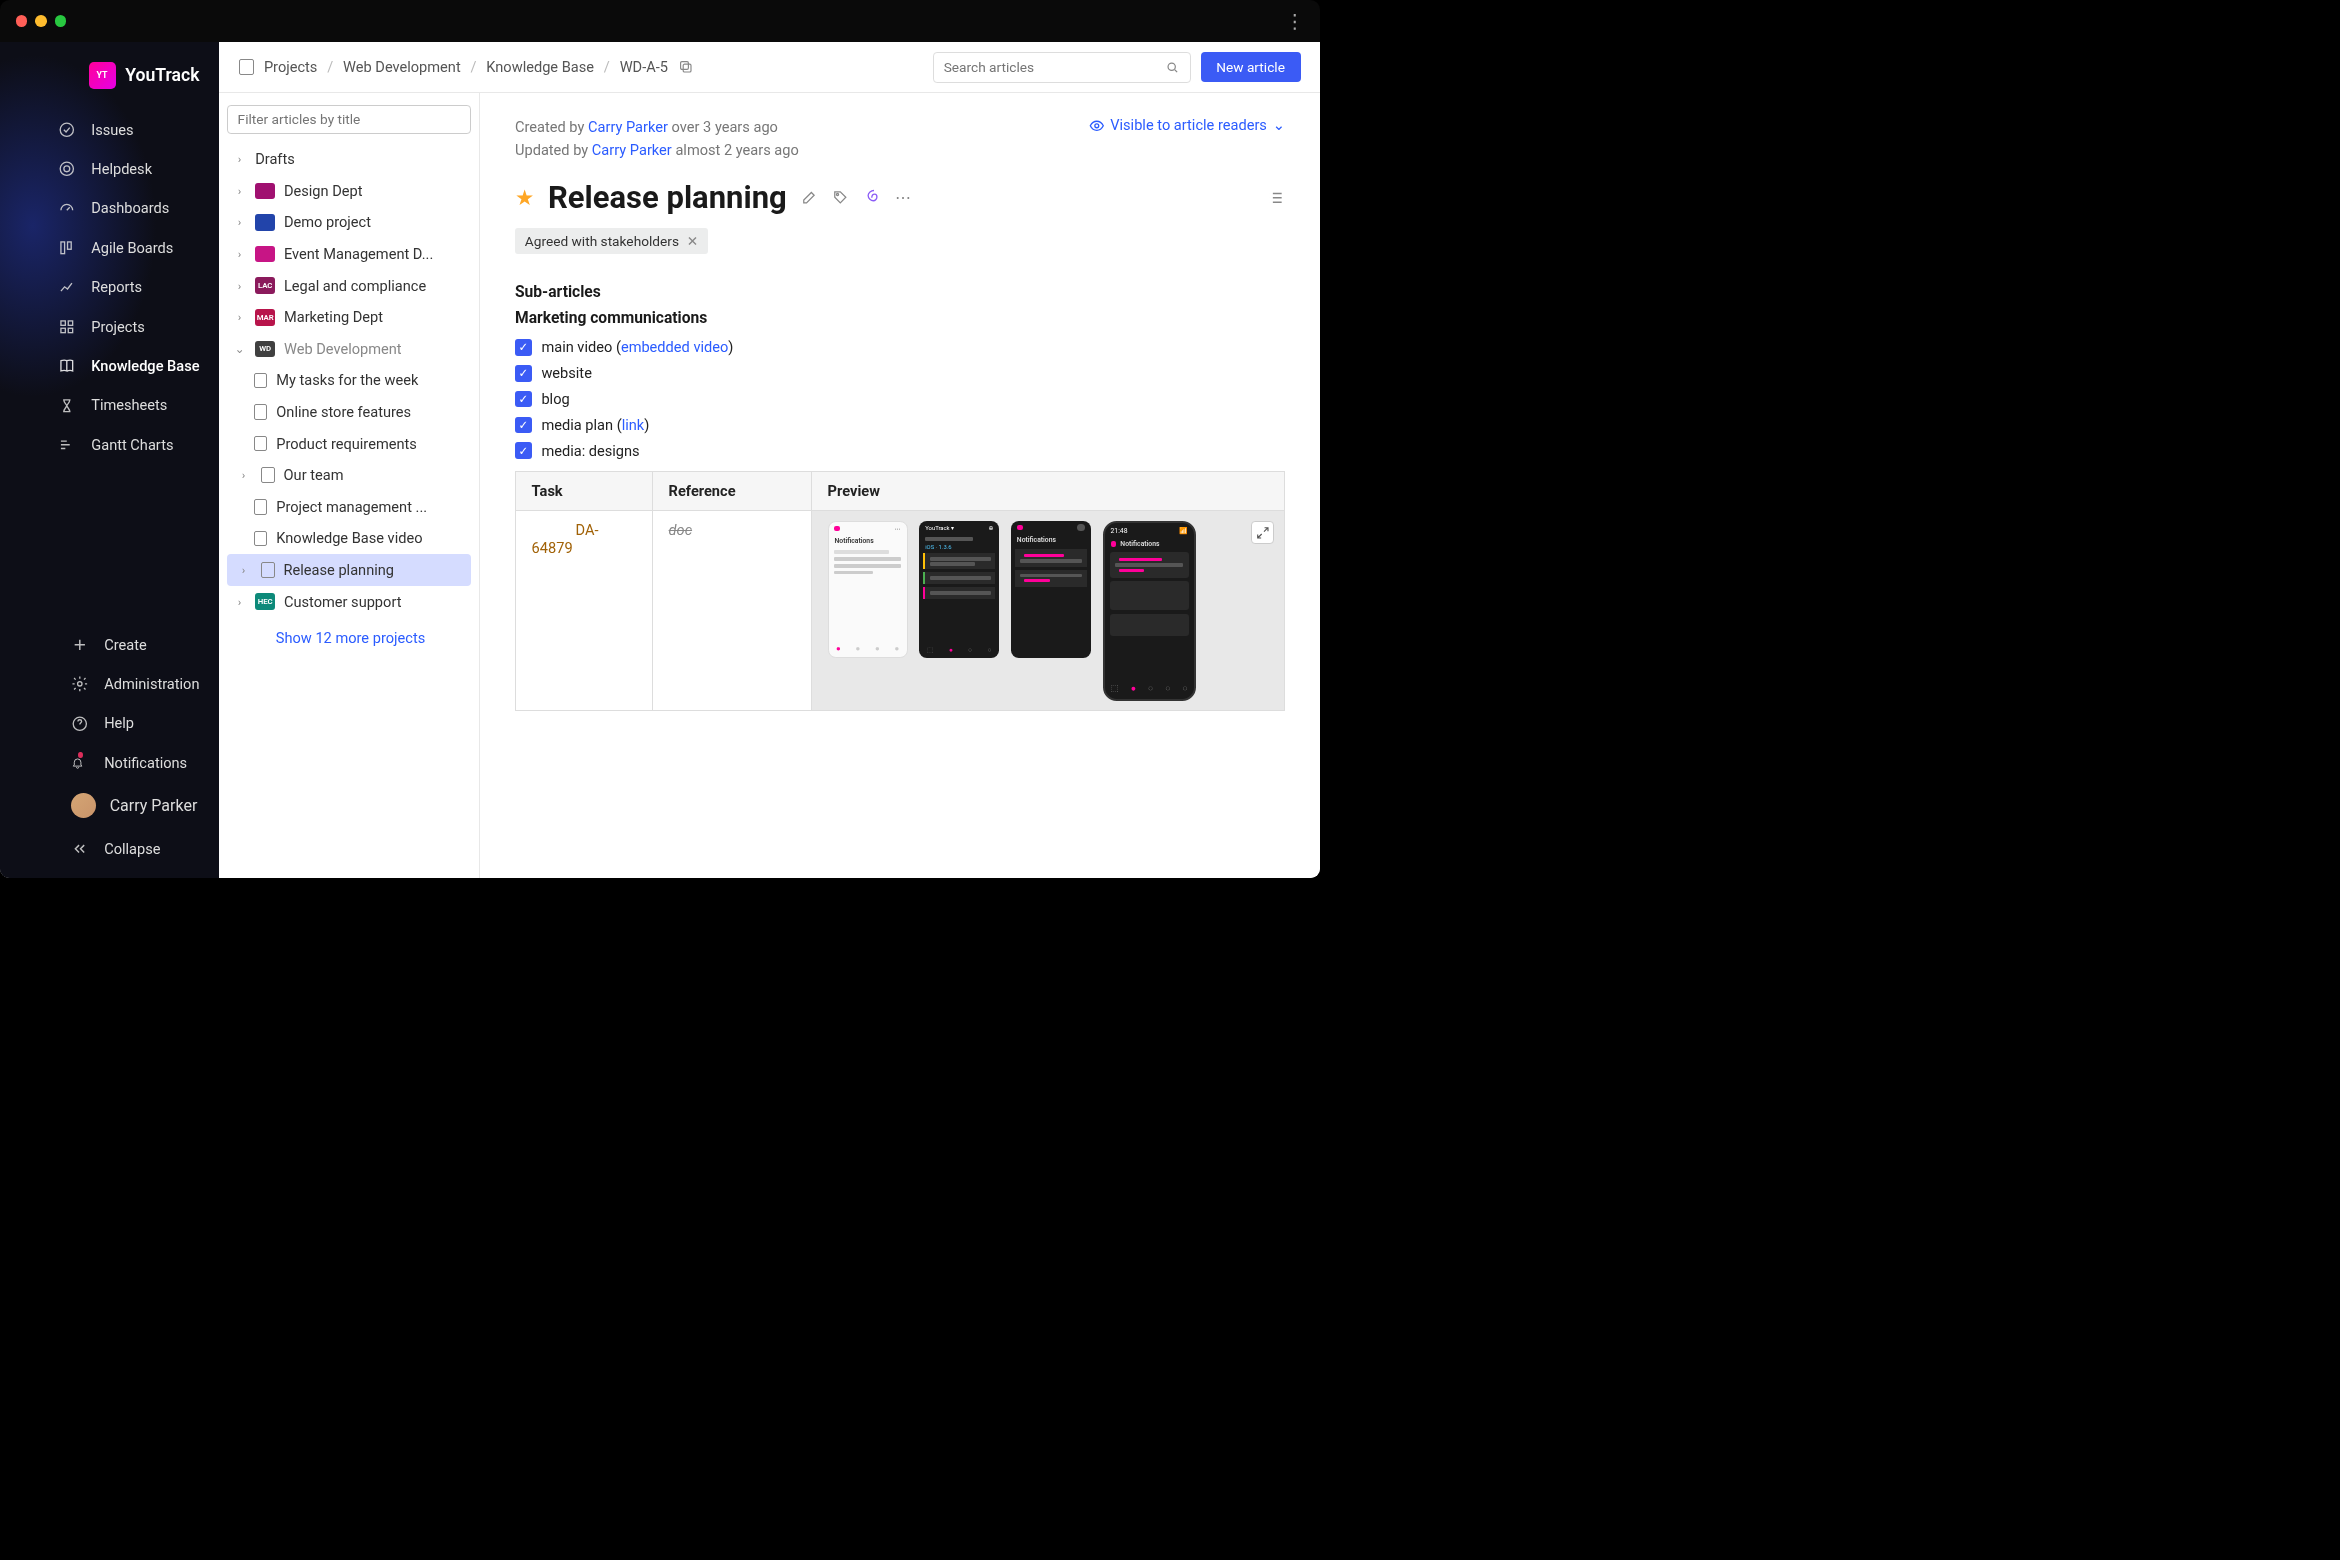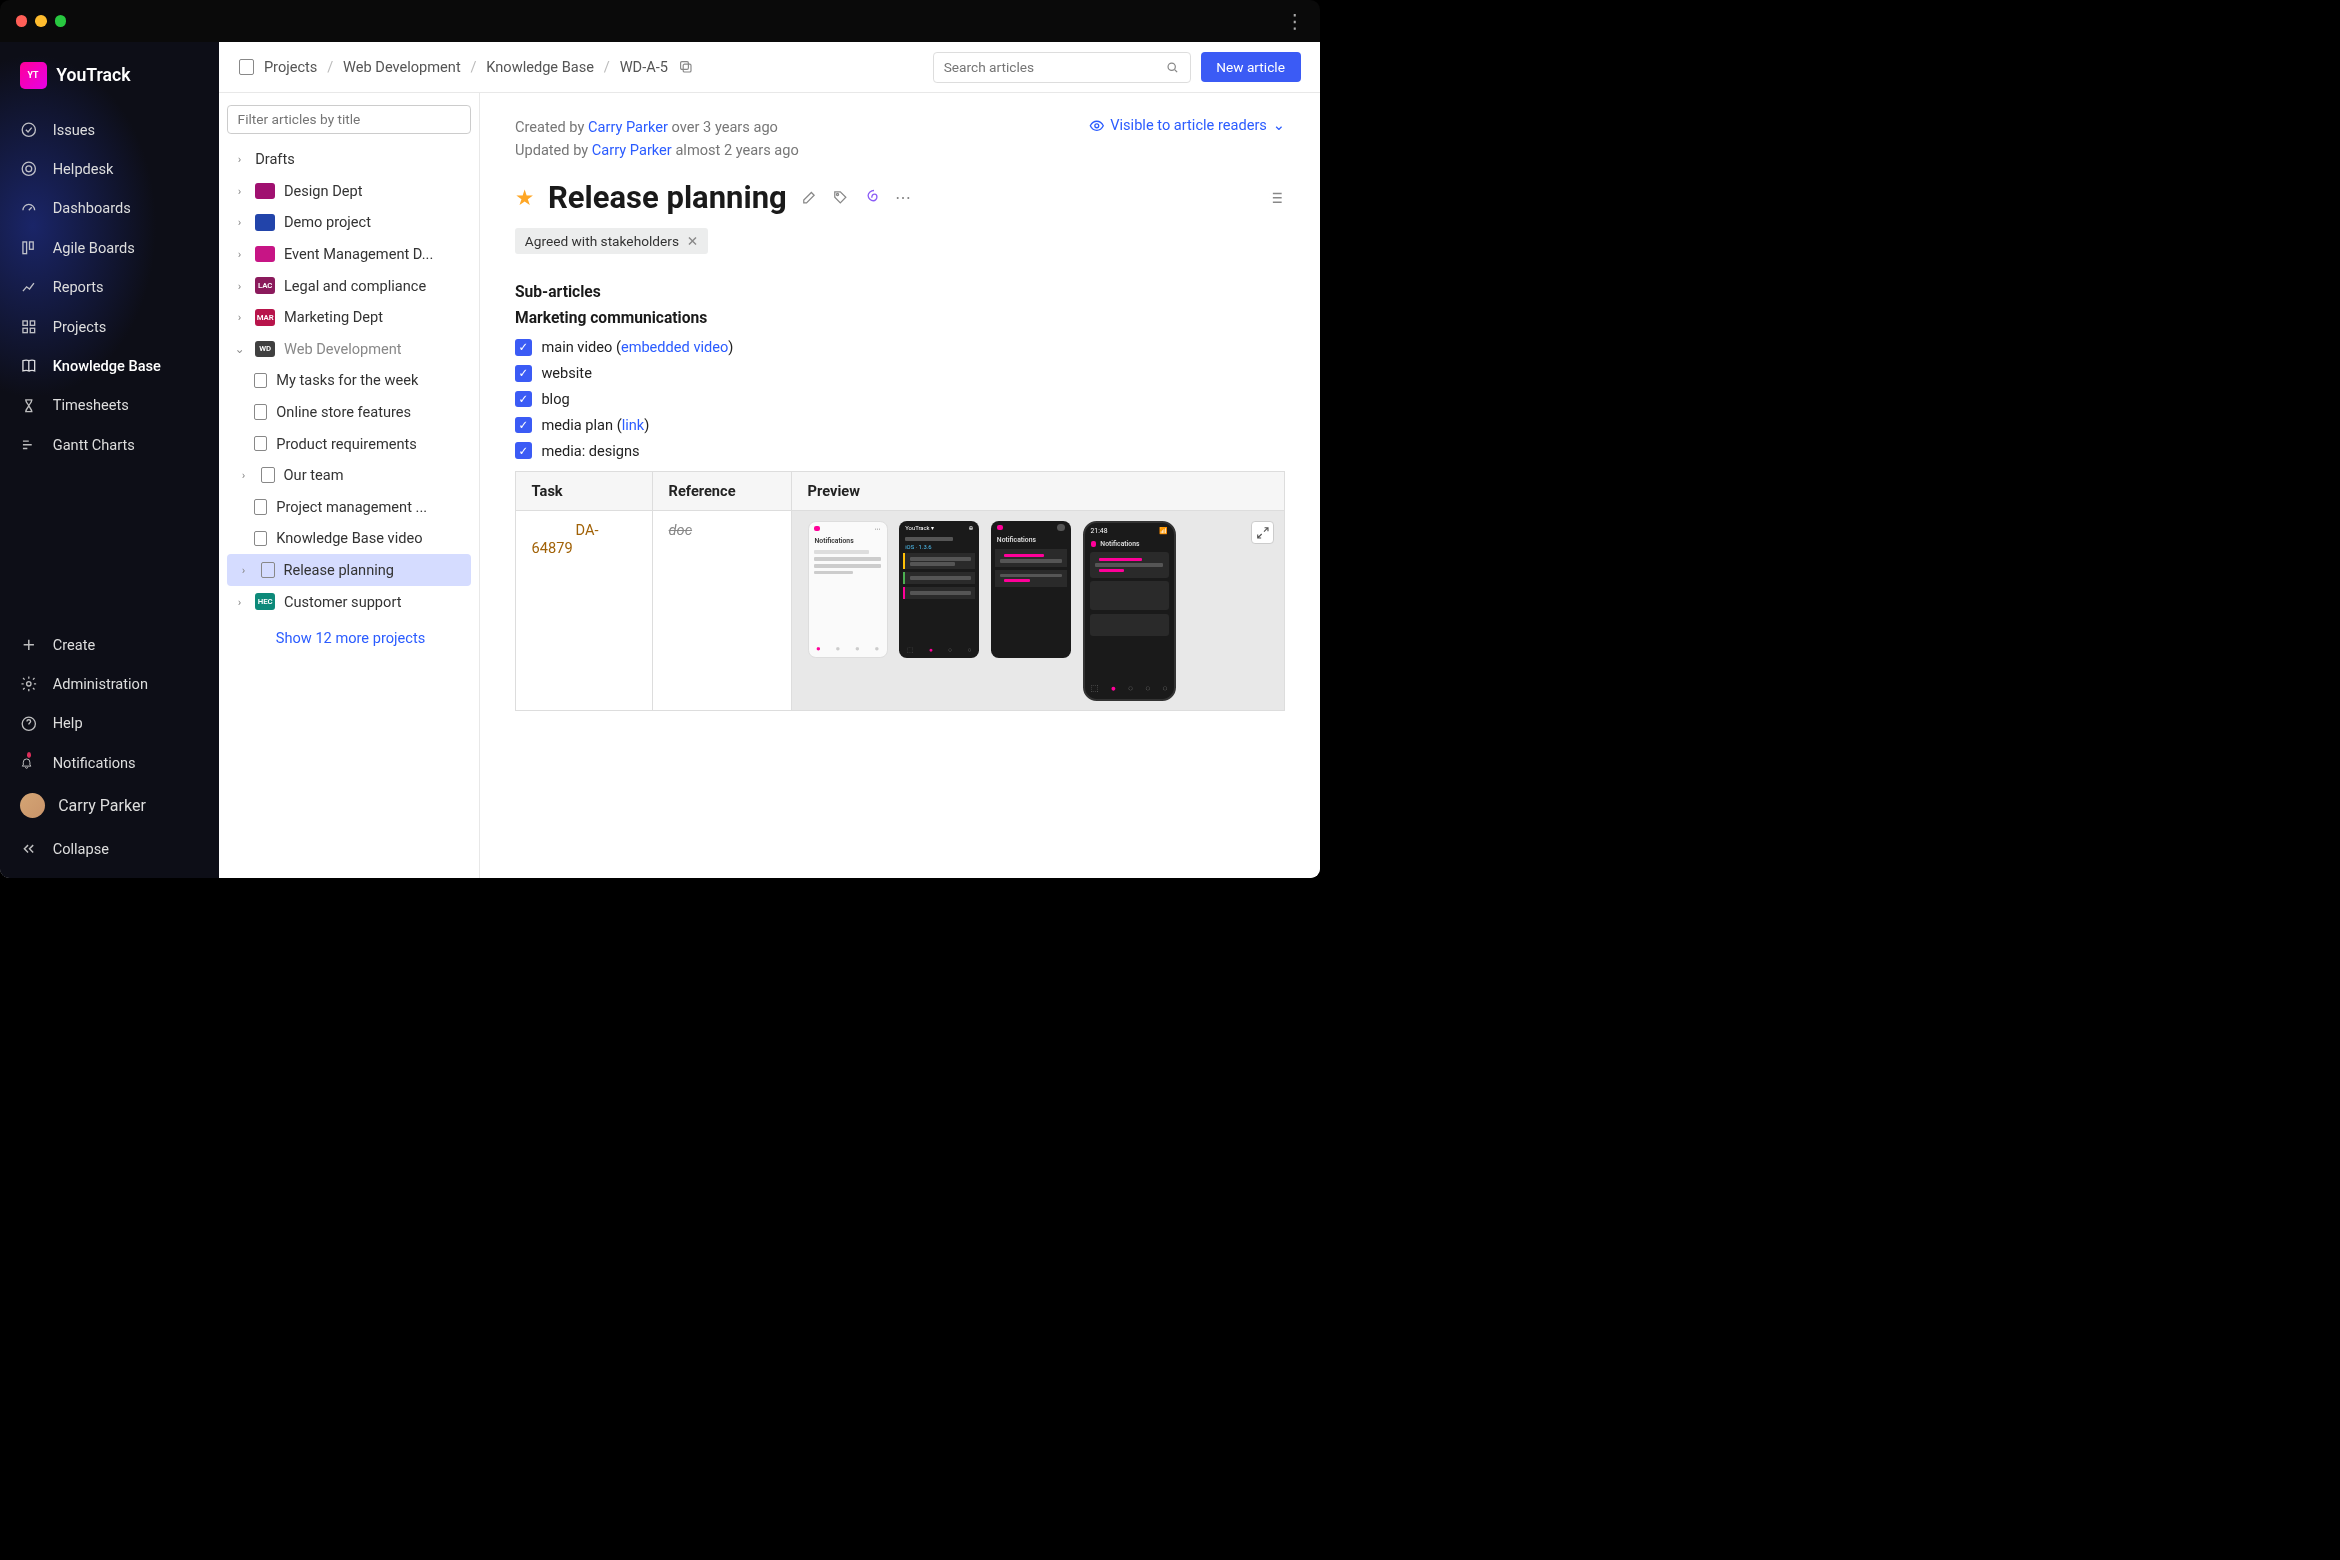--- a/index.html
+++ b/index.html
@@ -8,21 +8,21 @@
 .titlebar { height: 42px; background: #0a0a0a; display: flex; align-items: center; padding: 0 15.6px; justify-content: space-between; }
 .traffic-lights { display: flex; gap: 7.8px; }
 .traffic-light { width: 11.7px; height: 11.7px; border-radius: 50%; }
 .tl-red { background: #ff5f57; }
 .tl-yellow { background: #febc2e; }
 .tl-green { background: #28c840; }
 .titlebar-menu { color: #aaa; font-size: 19.5px; cursor: pointer; }
 
 .app { display: flex; height: calc(100% - 42px); background: #fff; }
 
-.sidebar { width: 219px; background: radial-gradient(ellipse 176px 244px at 15% 22%, #1a2568 0%, #0d0e17 70%), #0d0e17; color: #ddd; display: flex; flex-direction: column; padding-top: 19.5px; }
+.sidebar { width: 219px; background: radial-gradient(ellipse 176px 244px at 15% 22%, #1a2568 0%, #0d0e17 70%), #0d0e17; color: #ddd; display: flex; flex-direction: column; padding-top: 19.5px; align-items: flex-end; }
 .logo { display: flex; align-items: center; padding: 0 19.5px 17.6px; gap: 9.8px; }
 .logo-icon { width: 27px; height: 27px; background: linear-gradient(135deg, #ff0099, #e600e6); border-radius: 4.9px; position: relative; display:flex; align-items:center; justify-content:center; color:#fff; font-size:8.8px; font-weight:700;}
 .logo-text { font-size: 17.6px; font-weight: 600; color: #fff; }
 .nav { flex: 1; padding: 3.9px 0; }
 .nav-item { display: flex; align-items: center; padding: 10.7px 19.5px; gap: 15.6px; cursor: pointer; color: #ddd; font-size: 14.6px; }
 .nav-item.active { color: #fff; font-weight: 500; }
 .nav-icon { width: 17.6px; height: 17.6px; display:flex; align-items:center; justify-content:center; opacity: 0.85; }
 .nav-bottom { padding-bottom: 9.8px; }
 .notif-dot { width: 5.9px; height: 5.9px; background: #ff3366; border-radius: 50%; position: relative; top: -7.8px; left: -5.9px; }
 .user-row { display: flex; align-items: center; padding: 10.7px 19.5px; gap: 13.7px; cursor: pointer; }
@@ -423,21 +423,21 @@
         </div>
         <div class="check-row">
           <span class="checkbox">✓</span>
           <span>media: designs</span>
         </div>
 
         <table class="preview-table">
           <tbody>
               <tr>
             <th style="width:137px;">Task</th>
-            <th style="width:139px;margin-top:48px;">Reference</th>
+            <th style="width:159px;margin-top:48px;">Reference</th>
             <th>Preview</th>
           </tr>
           <tr>
             <td><a>DA-64879</a></td>
             <td><span class="strike">doc</span></td>
             <td class="preview-cell">
               <div class="expand-icon">
                     <svg width="13.7" height="13.7" viewBox="0 0 24 24" fill="none" stroke="#555" stroke-width="2">
                       <path d="M15 3h6v6M9 21H3v-6M21 3l-7 7M3 21l7-7"></path>
                     </svg>

